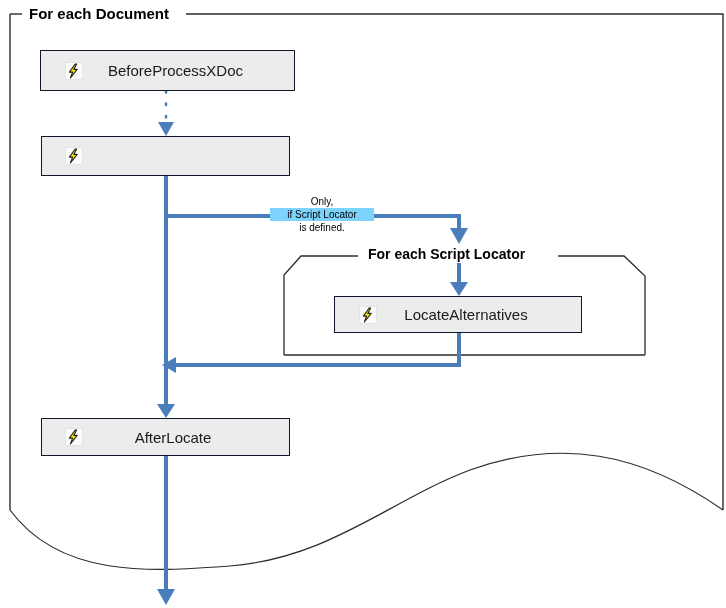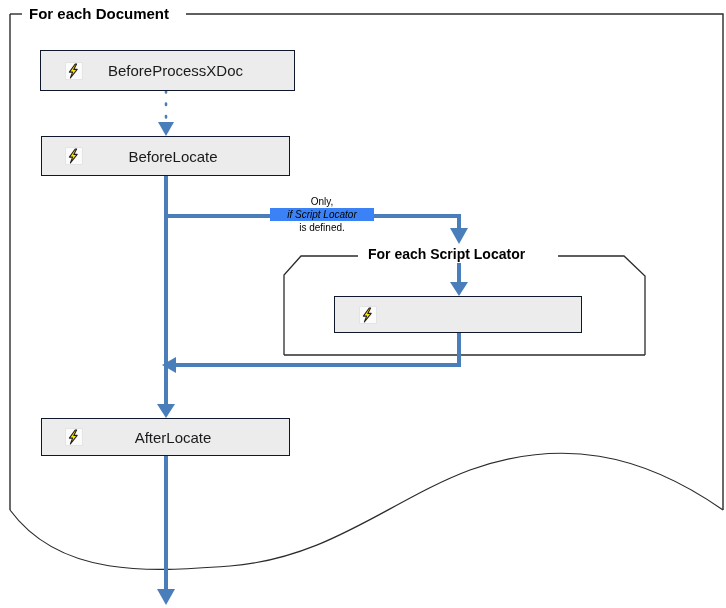--- a/index.html
+++ b/index.html
@@ -96,21 +96,21 @@
     position: absolute;
     left: 270px;
     top: 195px;
     width: 104px;
     text-align: center;
     font-size: 10px;
     line-height: 13px;
     color: #000000;
   }
   #edge-note .note-line { display: block; }
-  #edge-note .note-line.mid { background: #3b82f6; font-style: italic; }
+  #edge-note .note-line.mid { background: #7dd3fc; }
 </style>
 </head>
 <body>
 
 <div id="canvas">
 
   <svg class="layer-svg" id="frames-layer" viewBox="0 0 726 608">
 
     <g>
 
@@ -185,29 +185,29 @@
     </span>
     <span class="activity-label">BeforeProcessXDoc</span>
   </div>
 
   <div class="activity-box" id="box-beforelocate">
     <span class="activity-icon">
       <svg width="16" height="16" viewBox="0 0 16 16" aria-hidden="true">
         <polygon points="9.2,1 3.4,9.1 6.6,9.1 4.4,15 11.2,6.4 7.8,6.4 10.6,1" fill="#ffe800" stroke="#231f20" stroke-width="1.1" stroke-linejoin="round"></polygon>
       </svg>
     </span>
-    <span class="activity-label">BeforeLocate</span>
   </div>
 
   <div class="activity-box" id="box-locatealternatives">
     <span class="activity-icon">
       <svg width="16" height="16" viewBox="0 0 16 16" aria-hidden="true">
         <polygon points="9.2,1 3.4,9.1 6.6,9.1 4.4,15 11.2,6.4 7.8,6.4 10.6,1" fill="#ffe800" stroke="#231f20" stroke-width="1.1" stroke-linejoin="round"></polygon>
       </svg>
     </span>
+    <span class="activity-label">LocateAlternatives</span>
   </div>
 
   <div class="activity-box" id="box-afterlocate">
     <span class="activity-icon">
       <svg width="16" height="16" viewBox="0 0 16 16" aria-hidden="true">
         <polygon points="9.2,1 3.4,9.1 6.6,9.1 4.4,15 11.2,6.4 7.8,6.4 10.6,1" fill="#ffe800" stroke="#231f20" stroke-width="1.1" stroke-linejoin="round"></polygon>
       </svg>
     </span>
     <span class="activity-label">AfterLocate</span>
   </div>

